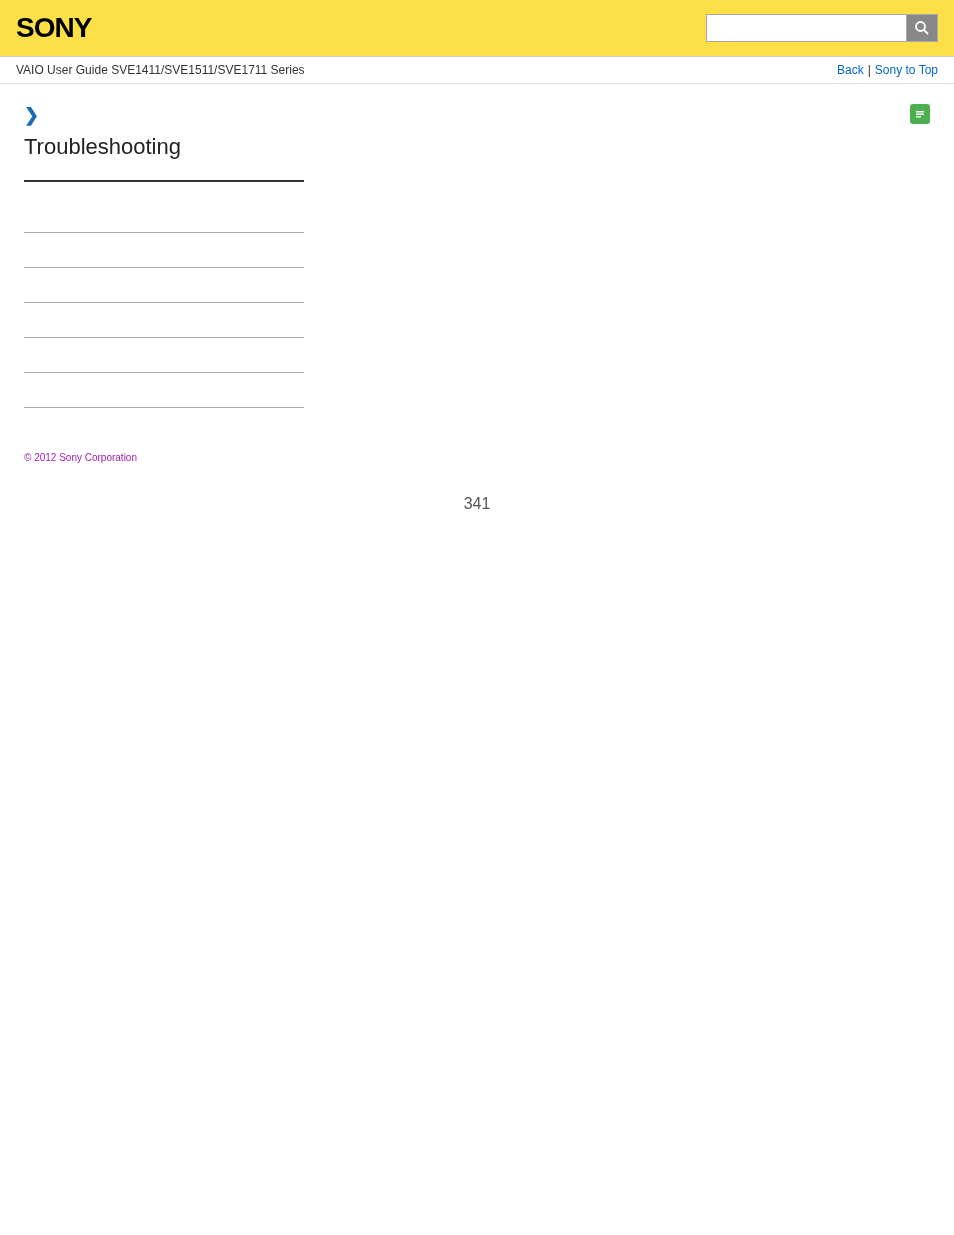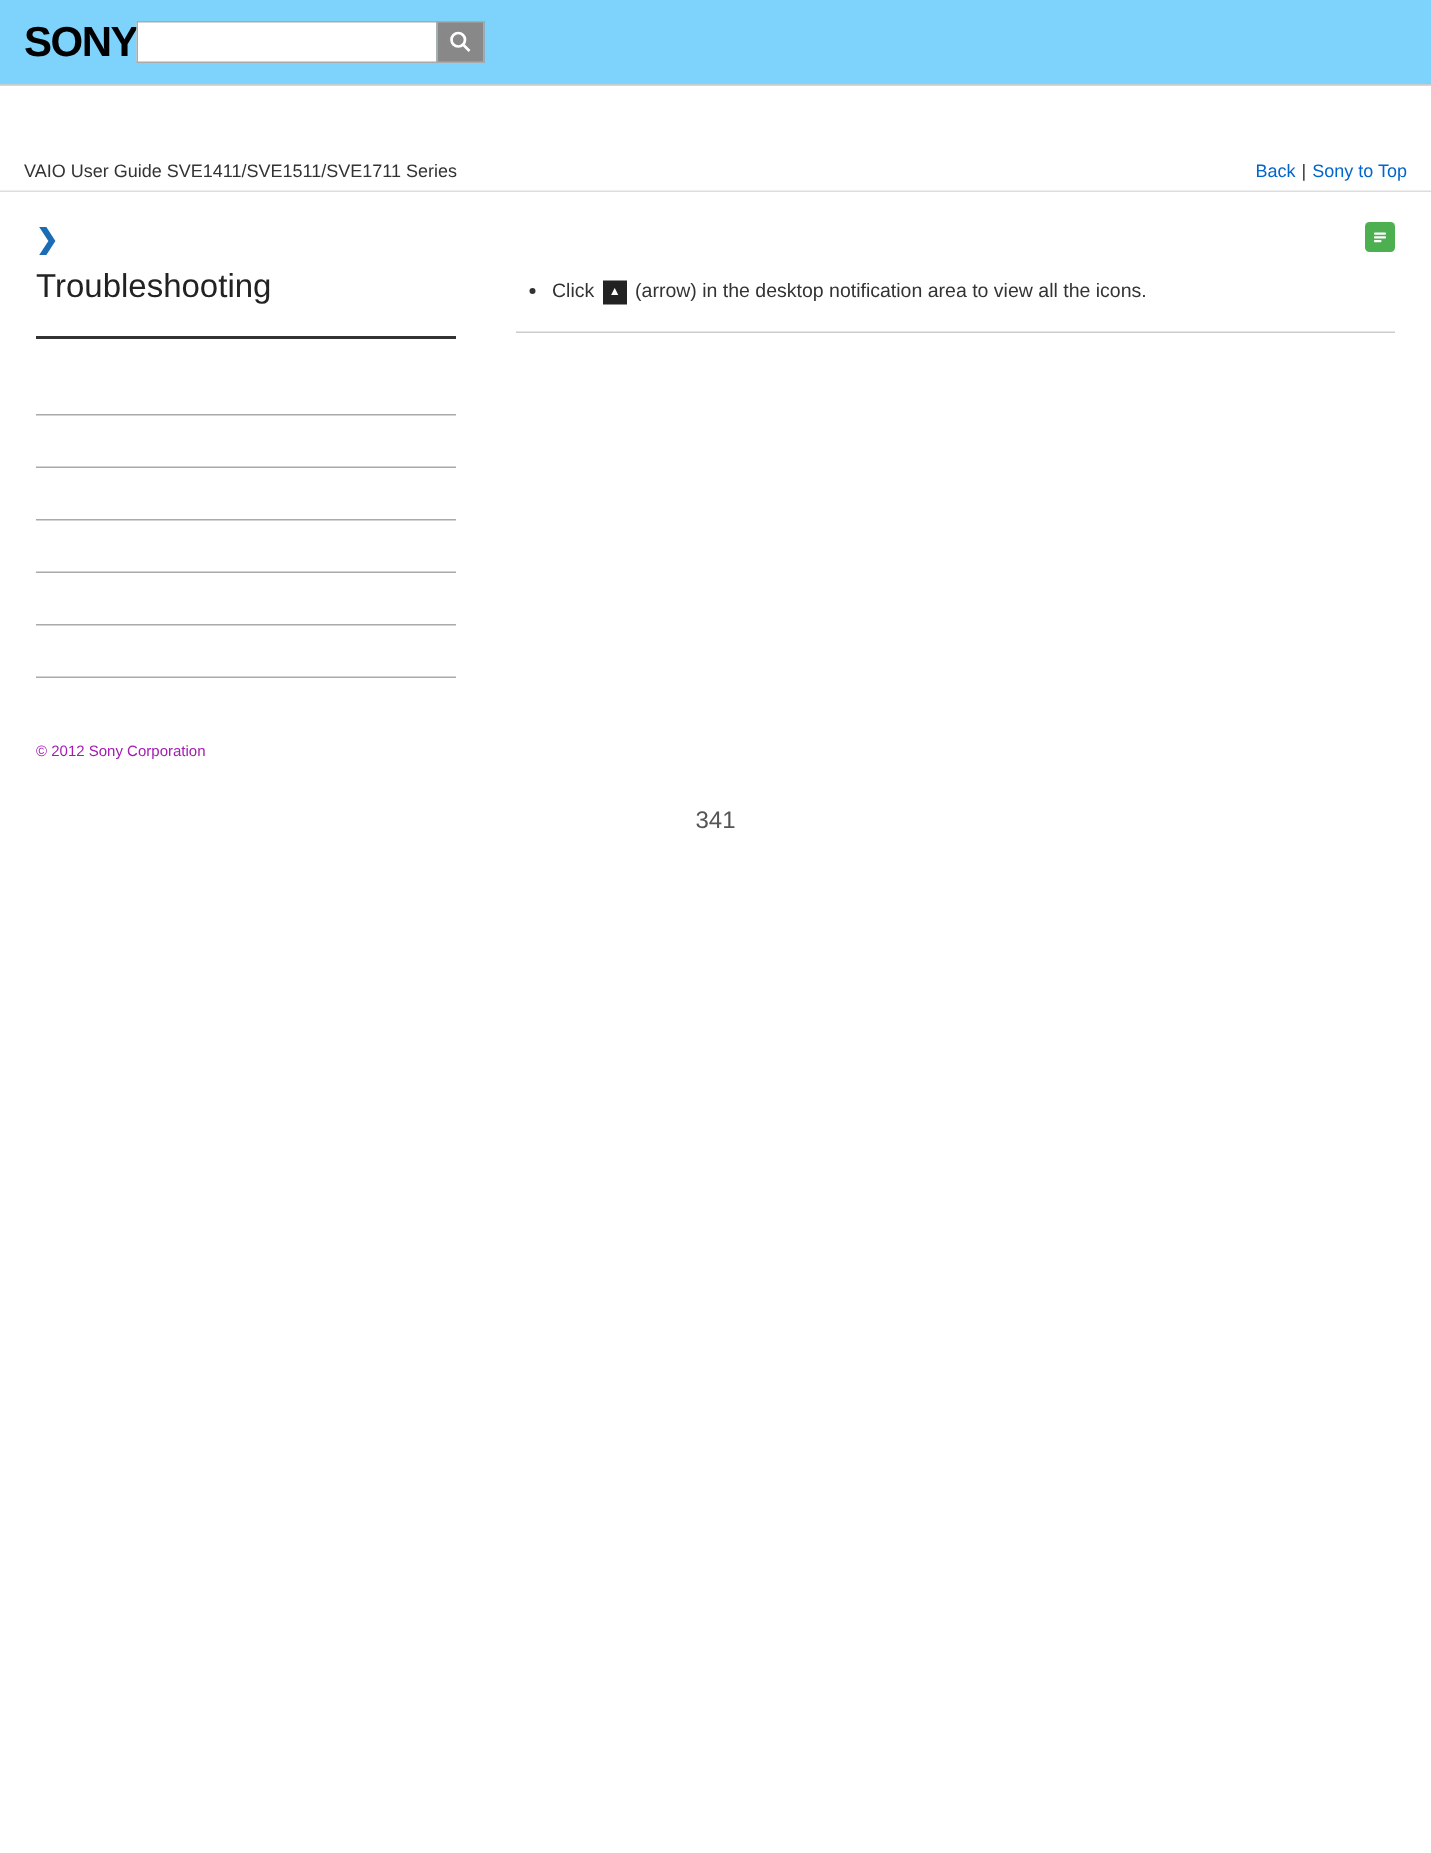--- a/index.html
+++ b/index.html
@@ -7,25 +7,25 @@
       font-family: Arial, Helvetica, sans-serif;
       font-size: 13px;
       color: #333;
       background: #fff;
       width: 954px;
       min-height: 1235px;
     }
 
     
     .header {
-      background: #7dd3fc;
+      background: #fde047;
       padding: 12px 16px;
       display: flex;
       align-items: center;
-      justify-content: flex-start;
+      justify-content: space-between;
       border-bottom: 1px solid #ccc;
     }
     .sony-logo {
       font-size: 28px;
       font-weight: 900;
       font-family: Arial, Helvetica, sans-serif;
       letter-spacing: -1px;
       color: #000;
     }
     .search-area {
@@ -57,21 +57,20 @@
     }
 
     
     .nav-bar {
       padding: 6px 16px;
       display: flex;
       align-items: center;
       justify-content: space-between;
       border-bottom: 1px solid #ddd;
       font-size: 12px;
-      margin-top: 44px;
     }
     .nav-title {
       color: #333;
     }
     .nav-links {
       display: flex;
       gap: 4px;
       align-items: flex-end;
     }
     .nav-link {
@@ -276,29 +275,20 @@
       <span class="notification-icon">
         <svg viewBox="0 0 14 14" fill="none">
           <rect x="1" y="1" width="12" height="12" rx="2" fill="#4caf50"></rect>
           <rect x="3" y="4" width="8" height="1.5" rx="0.5" fill="white"></rect>
           <rect x="3" y="6.5" width="8" height="1.5" rx="0.5" fill="white"></rect>
           <rect x="3" y="9" width="5" height="1.5" rx="0.5" fill="white"></rect>
         </svg>
       </span>
     </div>
 
-    <div class="content-section">
-      <ul class="bullet-list">
-        <li>
-          Click
-          <span class="inline-icon"></span>
-          (arrow) in the desktop notification area to view all the icons.
-        </li>
-      </ul>
-    </div>
 
   </div>
 </div>
 
 <div class="footer">
   <span>© 2012 Sony Corporation</span>
 </div>
 
 <div class="page-number">341</div>
 

